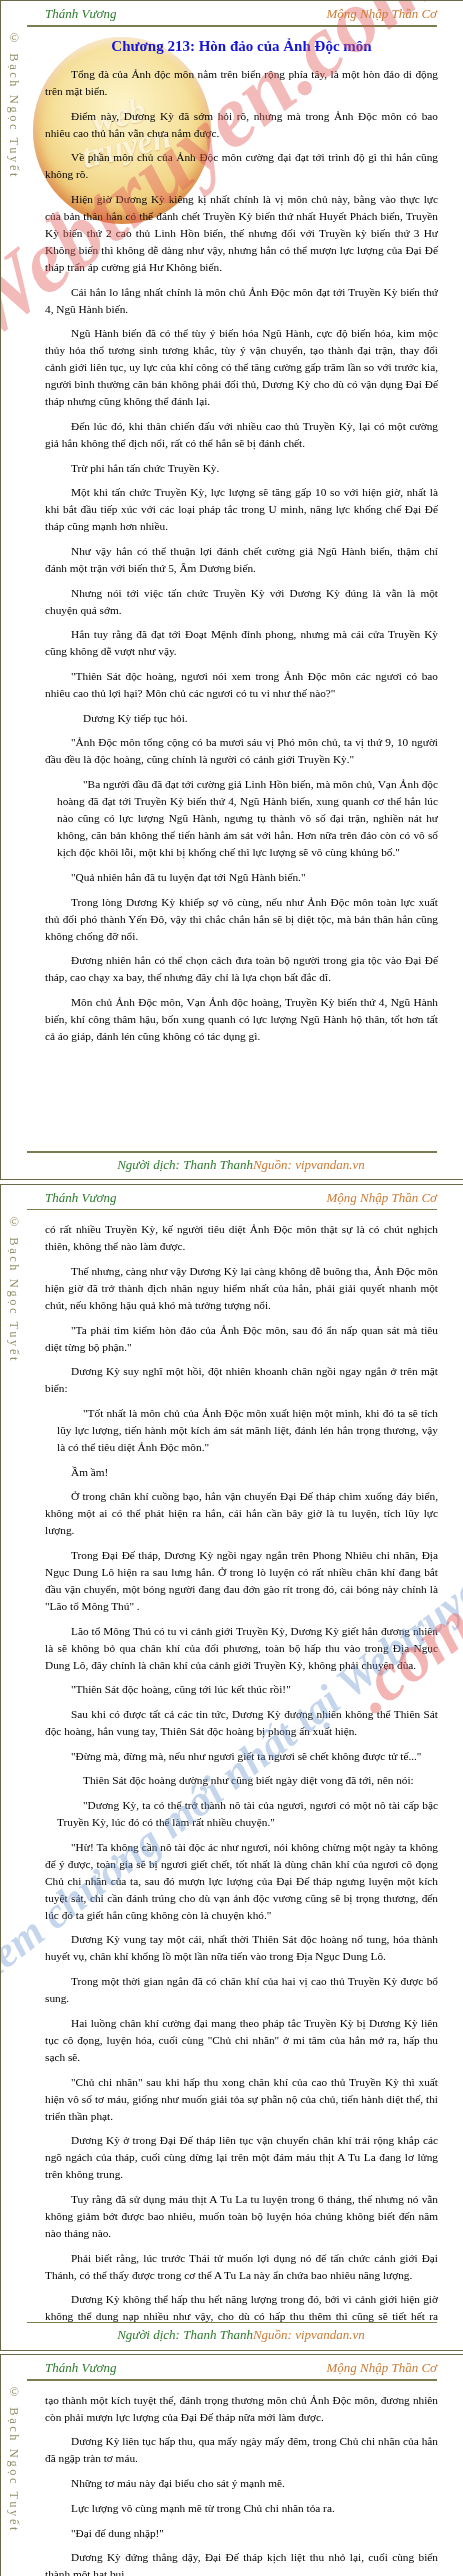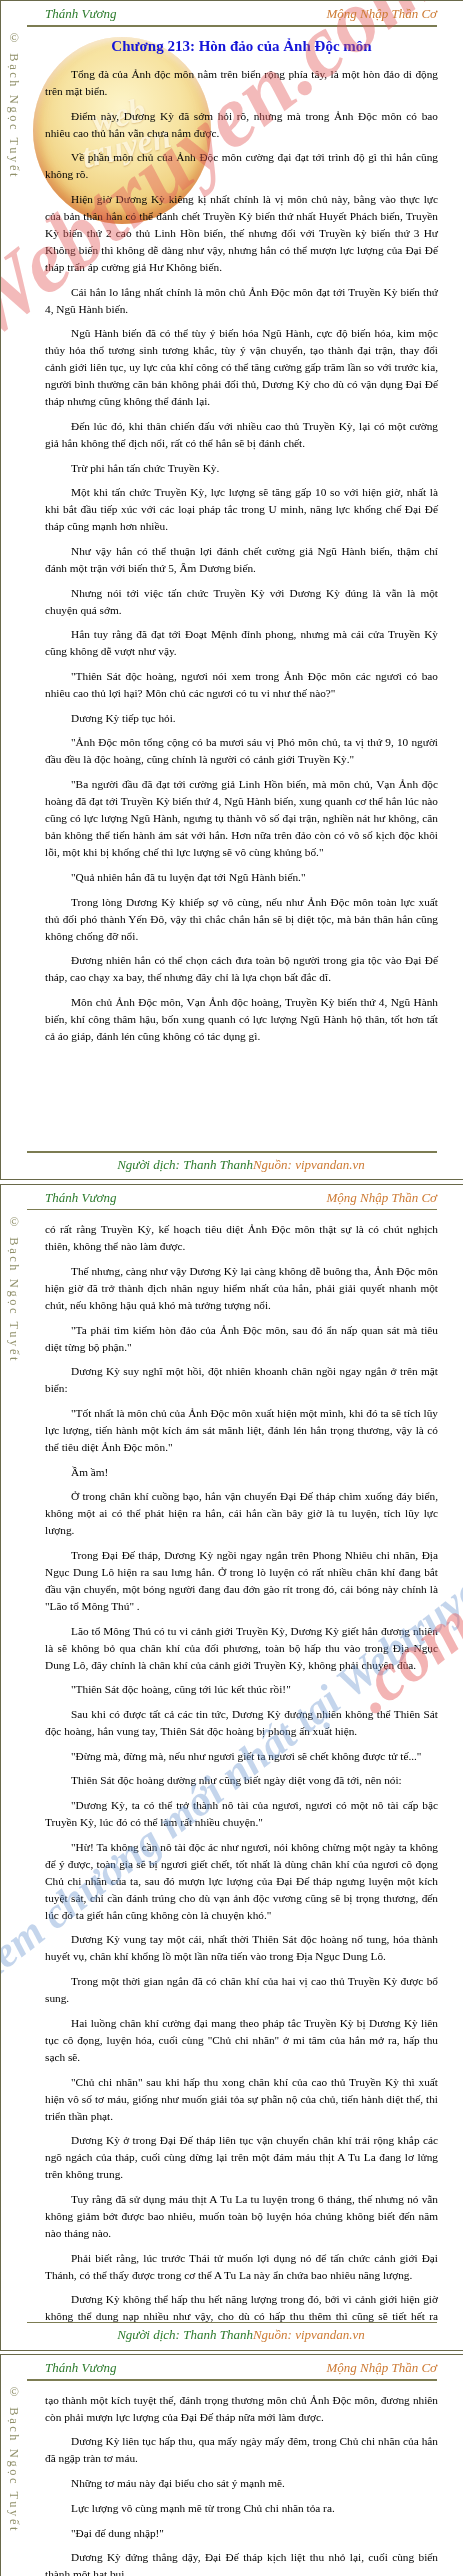--- a/index.html
+++ b/index.html
@@ -15,21 +15,21 @@
   .phead{padding:5.2px 26px 3.1px 44px;}
   .pfoot{padding:4.1px 26px 6.2px 44px;justify-content:center;}
   .hl{color:#2b7a2b;}
   .hr{color:#cd7a33;}
   .rule{height:1.5px;background:#7c7c52;margin:0 26px;position:relative;z-index:3;flex:none;}
   .content{flex:1 1 auto;overflow:hidden;padding:3.1px 25px 5.2px 44px;
         font-size:11.3px;line-height:17px;color:#000;position:relative;z-index:3;}
   .ctitle{text-align:center;color:#1515d8;font-size:15px;font-weight:bold;
         margin:7.2px 0 10.3px 0;line-height:18.5px;}
   .para{margin:7.7px 0;text-indent:26px;text-align:justify;}
-  .para.tight{margin-top:0;}
+  .para.tight{margin-top:0;margin-left:12px;}
   .para.noindent{text-indent:0;}
   .vcopy{position:absolute;left:5.2px;top:30px;writing-mode:vertical-rl;
         font-size:12.4px;letter-spacing:2.6px;color:#90906a;z-index:6;height:330px;}
   .badge{position:absolute;left:32px;top:36px;width:178px;height:187px;border-radius:50%;
         background:radial-gradient(circle at 50% 38%,#fdf4c6 0%,#f7e29c 40%,#efcb72 68%,#e8b85c 84%,#db9a42 100%);
         box-shadow:inset 0 -8.2px 13.4px rgba(208,96,34,.75), inset 0 3.1px 7.2px rgba(255,255,255,.8);
         opacity:.93;z-index:1;display:flex;align-items:center;justify-content:center;}
   .badge-text{transform:rotate(-14deg);font-style:italic;font-weight:bold;font-size:34px;
         line-height:32px;color:#fdf6dc;opacity:.85;text-align:center;
         text-shadow:0 1px 1.5px rgba(180,120,40,.5);}
@@ -89,21 +89,21 @@
   <div class="wm wm-main-1">Webtruyen.com</div>
 </section>
 
 <section class="page p2">
   <header class="phead">
     <span class="hl">Thánh Vương</span>
     <span class="hr">Mộng Nhập Thần Cơ</span>
   </header>
   <div class="rule"></div>
   <main class="content">
-      <p class="para noindent">có rất rằng Truyền Kỳ, kế hoạch tiêu diệt Ảnh Độc môn thật sự là có chút nghịch thiên, không thể nào làm được.</p>
+      <p class="para noindent">có rất nhiều Truyền Kỳ, kế người tiêu diệt Ảnh Độc môn thật sự là có chút nghịch thiên, không thể nào làm được.</p>
       <p class="para">Thế nhưng, càng như vậy Dương Kỳ lại càng không dễ buông tha, Ảnh Độc môn hiện giờ đã trở thành địch nhân nguy hiểm nhất của hắn, phải giải quyết nhanh một chút, nếu không hậu quả khó mà tưởng tượng nổi.</p>
       <p class="para">"Ta phải tìm kiếm hòn đảo của Ảnh Độc môn, sau đó ẩn nấp quan sát mà tiêu diệt từng bộ phận."</p>
       <p class="para">Dương Kỳ suy nghĩ một hồi, đột nhiên khoanh chân ngồi ngay ngắn ở trên mặt biển:</p>
       <p class="para tight">"Tốt nhất là môn chủ của Ảnh Độc môn xuất hiện một mình, khi đó ta sẽ tích lũy lực lượng, tiến hành một kích ám sát mãnh liệt, đánh lén hắn trọng thương, vậy là có thể tiêu diệt Ảnh Độc môn."</p>
       <p class="para">Ầm ầm!</p>
       <p class="para">Ở trong chân khí cuồng bạo, hắn vận chuyển Đại Đế tháp chìm xuống đáy biển, không một ai có thể phát hiện ra hắn, cái hắn cần bây giờ là tu luyện, tích lũy lực lượng.</p>
       <p class="para">Trong Đại Đế tháp, Dương Kỳ ngồi ngay ngắn trên Phong Nhiêu chi nhãn, Địa Ngục Dung Lô hiện ra sau lưng hắn. Ở trong lò luyện có rất nhiều chân khí đang bắt đầu vận chuyển, một bóng người đang đau đớn gào rít trong đó, cái bóng này chính là "Lão tổ Mông Thú" .</p>
       <p class="para">Lão tổ Mông Thú có tu vi cảnh giới Truyền Kỳ, Dương Kỳ giết hắn đương nhiên là sẽ không bỏ qua chân khí của đối phương, toàn bộ hấp thu vào trong Địa Ngục Dung Lô, đây chính là chân khí của cảnh giới Truyền Kỳ, không phải chuyện đùa.</p>
       <p class="para">"Thiên Sát độc hoàng, cũng tới lúc kết thúc rồi!"</p>
       <p class="para">Sau khi có được tất cả các tin tức, Dương Kỳ đương nhiên không thể Thiên Sát độc hoàng, hắn vung tay, Thiên Sát độc hoàng bị phong ấn xuất hiện.</p>

